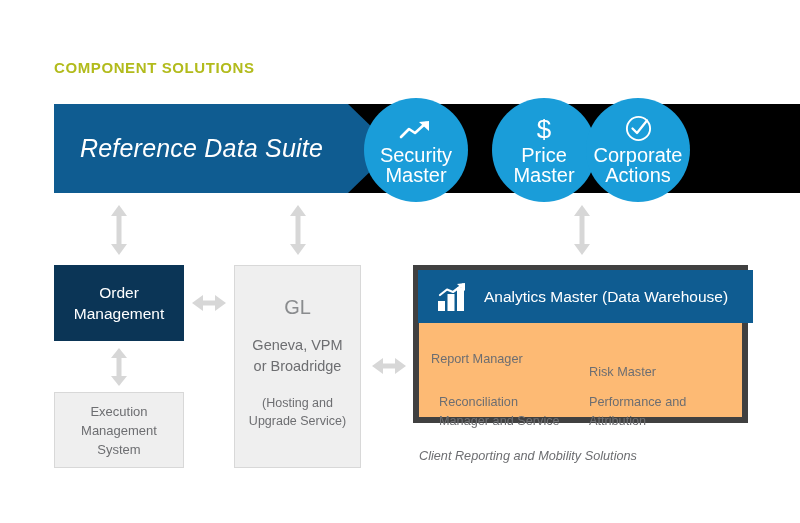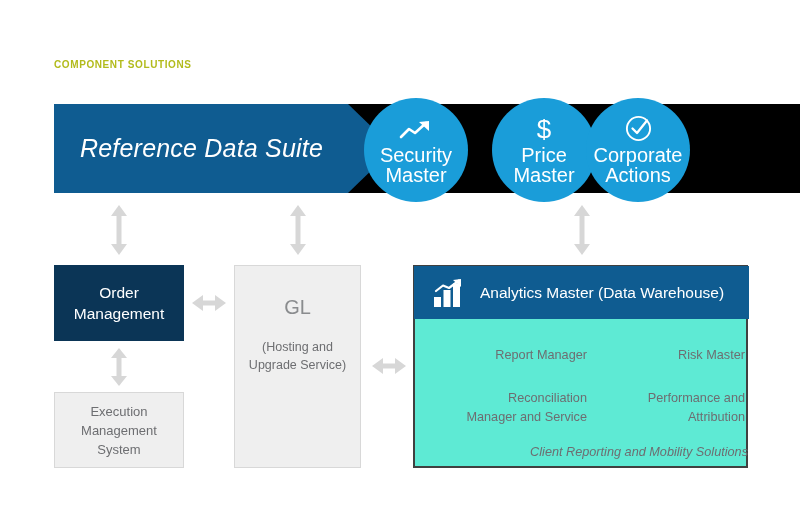--- a/index.html
+++ b/index.html
@@ -8,21 +8,21 @@
     background:#ffffff;
     font-family:"Liberation Sans", sans-serif;
     overflow:hidden;
     position:relative;
   }
   #stage{position:absolute;left:0;top:0;width:800px;height:523px;}
 
   
   .section-title{
     position:absolute;left:54px;top:59px;
-    font-size:10px;font-weight:bold;letter-spacing:.6px;
+    font-size:15px;font-weight:bold;letter-spacing:.6px;
     color:#b2bb1c;
     white-space:nowrap;
   }
 
   
   .banner{
     position:absolute;left:54px;top:104px;
     width:763px;height:89px;
     background:#000000;
     font-style:italic;
@@ -87,42 +87,42 @@
 
   #gl-box{left:234px;top:265px;width:127px;height:203px;
           display:flex;flex-direction:column;align-items:center;justify-content:flex-start;
           padding-top:27px;text-align:center;}
   #gl-box .gl-title{font-size:20px;color:#8a8c8e;line-height:28px;}
   #gl-box .gl-sub{font-size:14.5px;line-height:21px;color:#6d6e71;margin-top:14px;white-space:pre-line;}
   #gl-box .gl-note{font-size:12.5px;line-height:18px;color:#6d6e71;margin-top:17px;white-space:pre-line;}
 
   
   #analytics-master{
-    position:absolute;left:413px;top:265px;width:335px;height:203px;
-    background:#5eead4;border:2px solid #404040;box-sizing:border-box;
+    position:absolute;left:413px;top:265px;width:335px;height:158px;
+    background:#fdba74;border:6px solid #404040;box-sizing:border-box;
   }
   #analytics-header{
     position:absolute;left:-1px;top:-1px;width:335px;height:53px;
     background:#0f5c91;color:#ffffff;
     display:flex;align-items:center;
   }
   #analytics-header .ah-icon{margin-left:20px;display:flex;align-items:center;}
   #analytics-header .ah-text{margin-left:14px;font-size:15.5px;white-space:nowrap;}
 
   #analytics-body{
     position:absolute;left:0;top:52px;width:333px;height:149px;
     color:#6d6e71;
   }
   .am-cell{
-    position:absolute;text-align:right;font-size:12.7px;line-height:19px;
+    position:absolute;text-align:left;font-size:12.7px;line-height:19px;
     white-space:pre-line;
   }
   #am-report{left:12px;top:27px;width:160px;}
-  #am-risk{left:170px;top:27px;width:160px;}
-  #am-recon{left:12px;top:70px;width:160px;}
+  #am-risk{left:170px;top:40px;width:160px;}
+  #am-recon{left:20px;top:70px;width:160px;}
   #am-perf{left:170px;top:70px;width:160px;}
   #am-client{left:0px;top:124px;width:333px;font-style:italic;}
 </style>
 </head>
 <body>
 
 <div id="stage">
 
   <div class="section-title">COMPONENT SOLUTIONS</div>
 
@@ -215,20 +215,22 @@
   </div>
 
   <div class="box box-grey box-center" id="execution-system">
     <span class="b-text">Execution
 Management
 System</span>
   </div>
 
   <div class="box box-grey" id="gl-box">
     <span class="gl-title">GL</span>
+    <span class="gl-sub">Geneva, VPM
+or Broadridge</span>
     <span class="gl-note">(Hosting and
 Upgrade Service)</span>
   </div>
 
   <div id="analytics-master">
     <div id="analytics-header">
       <span class="ah-icon">
         <svg width="32" height="28" viewBox="0 0 32 28">
           <rect x="0" y="18" width="7" height="10" fill="#ffffff"></rect>
           <rect x="9.5" y="11" width="7" height="17" fill="#ffffff"></rect>

